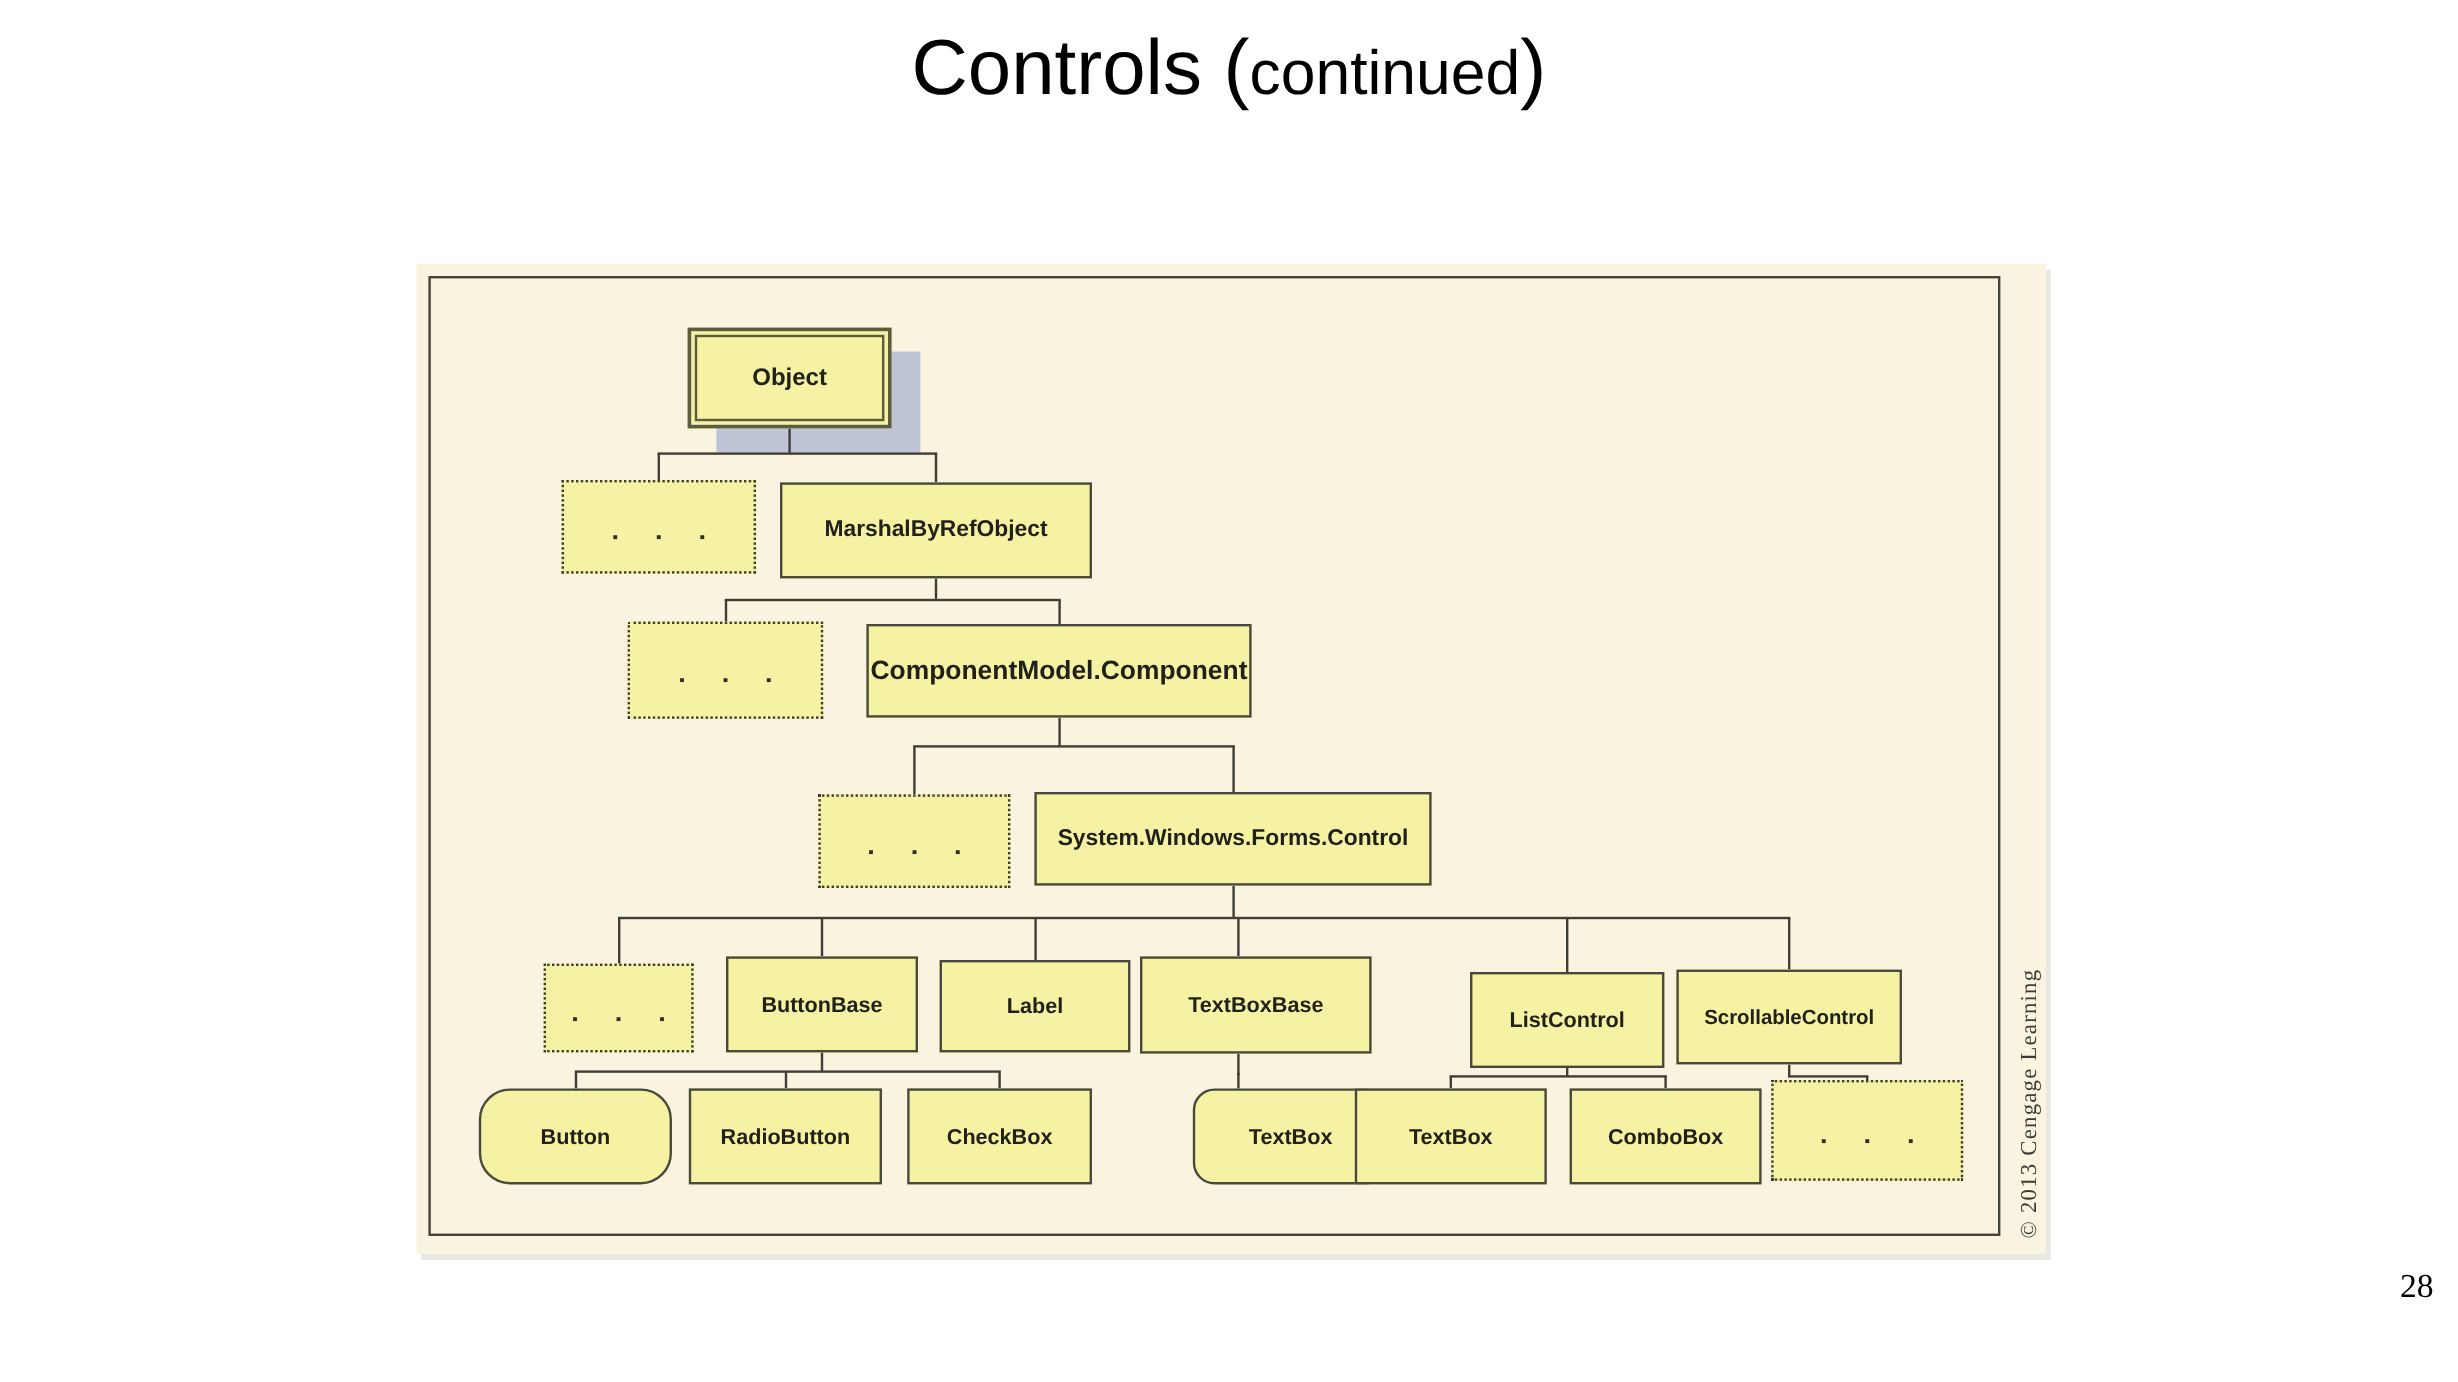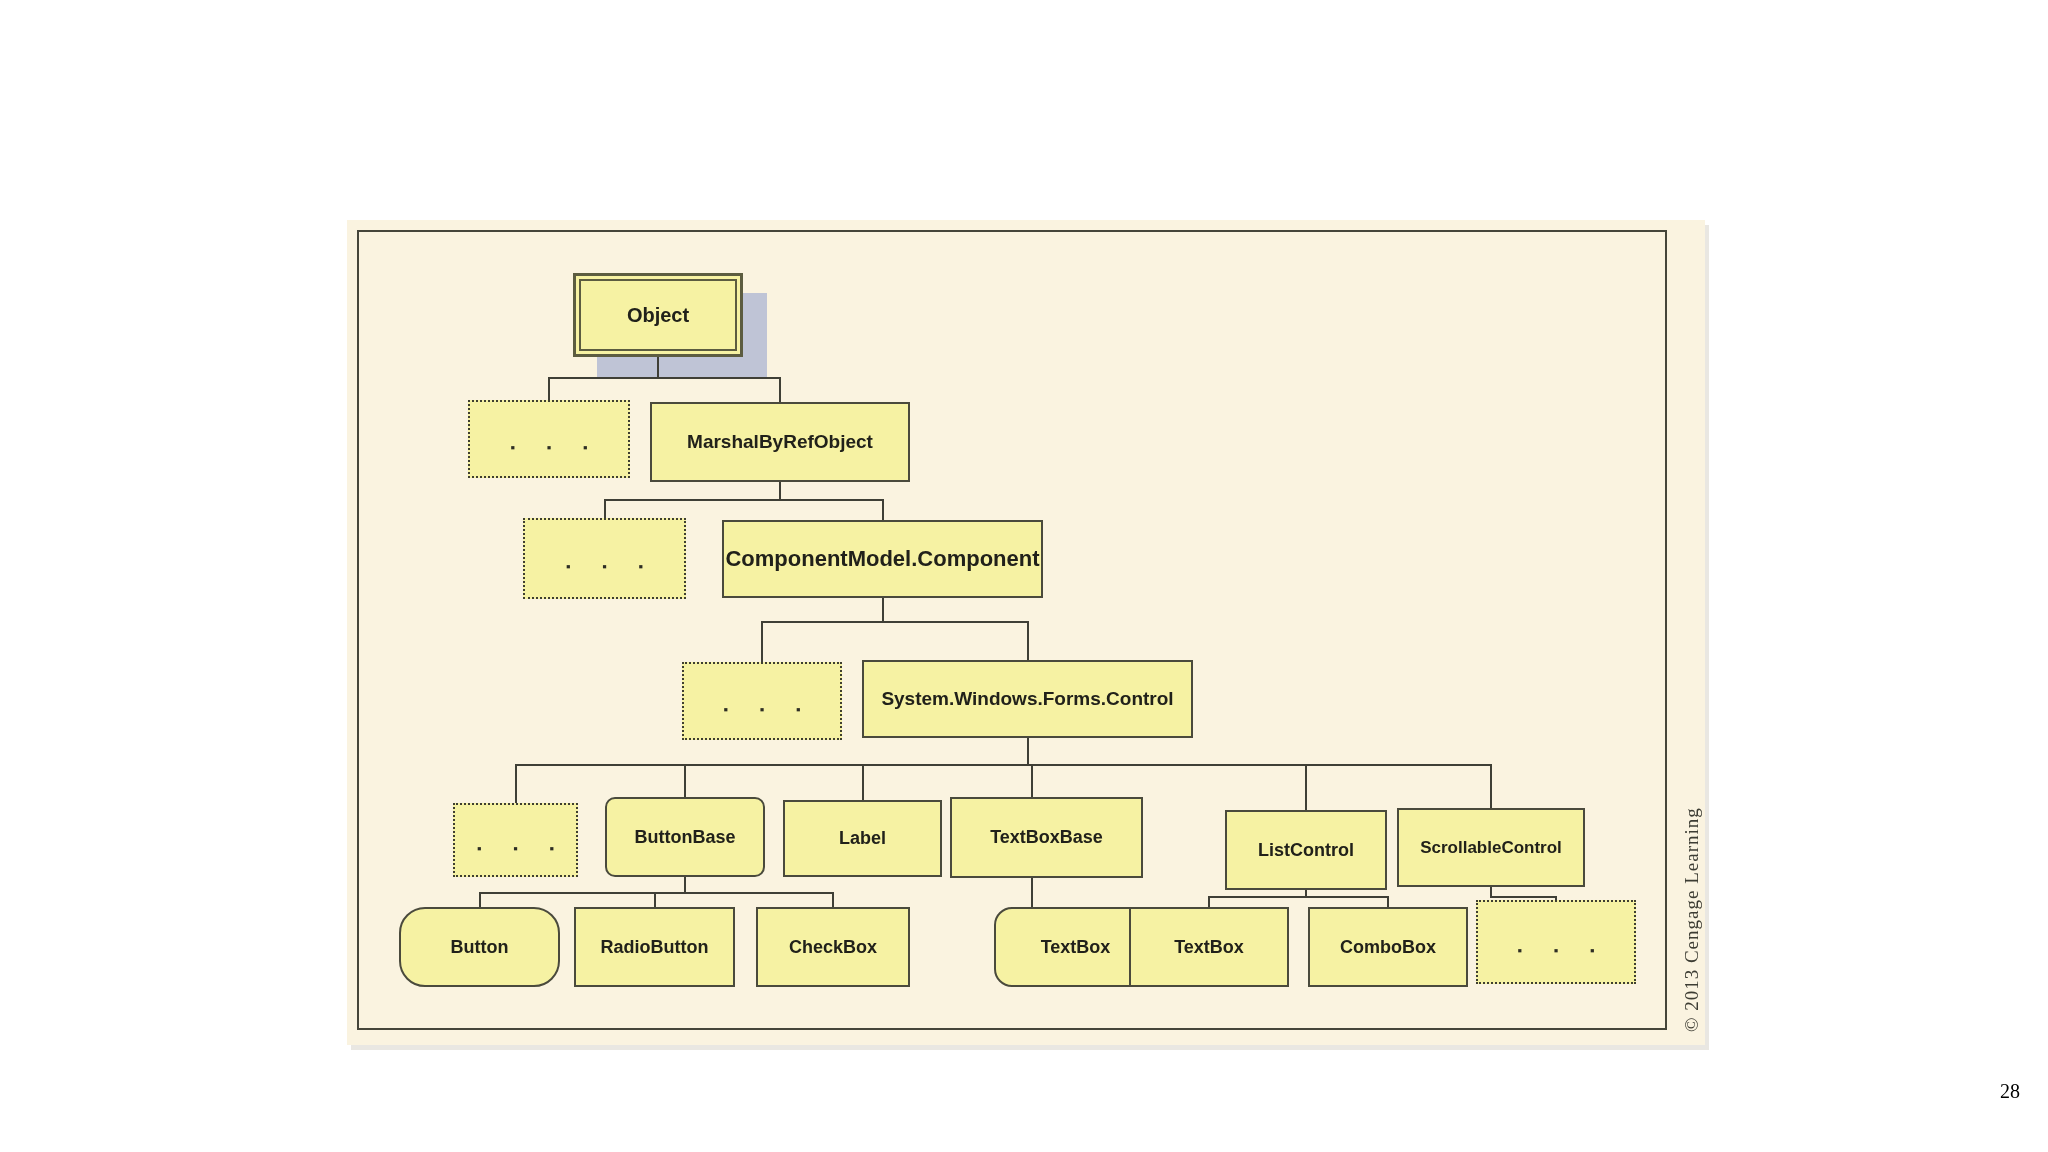--- a/index.html
+++ b/index.html
@@ -19,27 +19,28 @@
   .node.dotted{border:2px dotted #3e3e30;font-size:13px;letter-spacing:14px;padding-left:14px;padding-top:16px;color:#2e2e24;}
   .node.root{border:3px solid #5c5c40;padding:3px;background:#f6f2a3;text-align:center;}
   .root-inner{width:100%;height:100%;border:2px solid #5c5c40;box-sizing:border-box;
         display:flex;align-items:center;justify-content:center;font-weight:bold;color:#21211a;background:#f6f2a3;}
 
   .shadow{position:absolute;background:#bfc4d6;z-index:1;}
   .line{position:absolute;background:#3f3f36;z-index:2;}
 
   .copyright{position:absolute;left:1681px;top:1032px;transform:rotate(-90deg);transform-origin:0 0;
         font-family:"Liberation Serif",serif;font-size:19px;letter-spacing:1px;color:#3c3c33;white-space:nowrap;z-index:4;}
-  .pagenum{position:absolute;left:2000px;top:1080px;font-family:"Liberation Serif",serif;font-size:20px;color:#000;}
+  .pagenum{position:absolute;left:2000px;top:1057px;font-family:"Liberation Serif",serif;font-size:28px;color:#000;}
 </style>
 </head>
 <body>
 
 <div id="page">
 
+  <div class="title"><span class="t-main">Controls (</span><span class="t-sub">continued</span><span class="t-main">)</span></div>
 
   <div class="panel"></div>
   <div class="frame"></div>
 
   <div id="diagram-layer">
       <div class="shadow" style="left: 597px; top: 293px; width: 170px; height: 84px; background: rgb(191, 196, 214);"></div>
       <div class="line" style="left: 657px; top: 357px; width: 2px; height: 21px; background: rgb(63, 63, 54);"></div>
       <div class="line" style="left: 548px; top: 377px; width: 233px; height: 2px; background: rgb(63, 63, 54);"></div>
       <div class="line" style="left: 548px; top: 378px; width: 2px; height: 22px; background: rgb(63, 63, 54);"></div>
       <div class="line" style="left: 779px; top: 378px; width: 2px; height: 24px; background: rgb(63, 63, 54);"></div>
@@ -77,21 +78,21 @@
       <div class="node root" style="left: 573px; top: 273px; width: 170px; height: 84px; font-size: 20px;">
         <div class="root-inner" style="font-size: 20px;">Object</div>
       </div>
       <div class="node dotted" style="left: 468px; top: 400px; width: 162px; height: 78px;">▪ ▪ ▪</div>
       <div class="node" style="left: 650px; top: 402px; width: 260px; height: 80px; font-size: 19px;">MarshalByRefObject</div>
       <div class="node dotted" style="left: 523px; top: 518px; width: 163px; height: 81px;">▪ ▪ ▪</div>
       <div class="node" style="left: 722px; top: 520px; width: 321px; height: 78px; font-size: 22px;">ComponentModel.Component</div>
       <div class="node dotted" style="left: 682px; top: 662px; width: 160px; height: 78px;">▪ ▪ ▪</div>
       <div class="node" style="left: 862px; top: 660px; width: 331px; height: 78px; font-size: 19px;">System.Windows.Forms.Control</div>
       <div class="node dotted" style="left: 453px; top: 803px; width: 125px; height: 74px;">▪ ▪ ▪</div>
-      <div class="node" style="left: 605px; top: 797px; width: 160px; height: 80px; border-radius: 10px;">ButtonBase</div>
+      <div class="node" style="left: 605px; top: 797px; width: 160px; height: 80px;">ButtonBase</div>
       <div class="node" style="left: 783px; top: 800px; width: 159px; height: 77px;">Label</div>
       <div class="node" style="left: 950px; top: 797px; width: 193px; height: 81px;">TextBoxBase</div>
       <div class="node" style="left: 1225px; top: 810px; width: 162px; height: 80px;">ListControl</div>
       <div class="node" style="left: 1397px; top: 808px; width: 188px; height: 79px; font-size: 17px;">ScrollableControl</div>
       <div class="node" style="left: 399px; top: 907px; width: 161px; height: 80px; border-radius: 26px;">Button</div>
       <div class="node" style="left: 574px; top: 907px; width: 161px; height: 80px;">RadioButton</div>
       <div class="node" style="left: 756px; top: 907px; width: 154px; height: 80px;">CheckBox</div>
       <div class="node" style="left: 994px; top: 907px; width: 163px; height: 80px; border-radius: 18px;">TextBox</div>
       <div class="node" style="left: 1129px; top: 907px; width: 160px; height: 80px;">TextBox</div>
       <div class="node" style="left: 1308px; top: 907px; width: 160px; height: 80px;">ComboBox</div>

